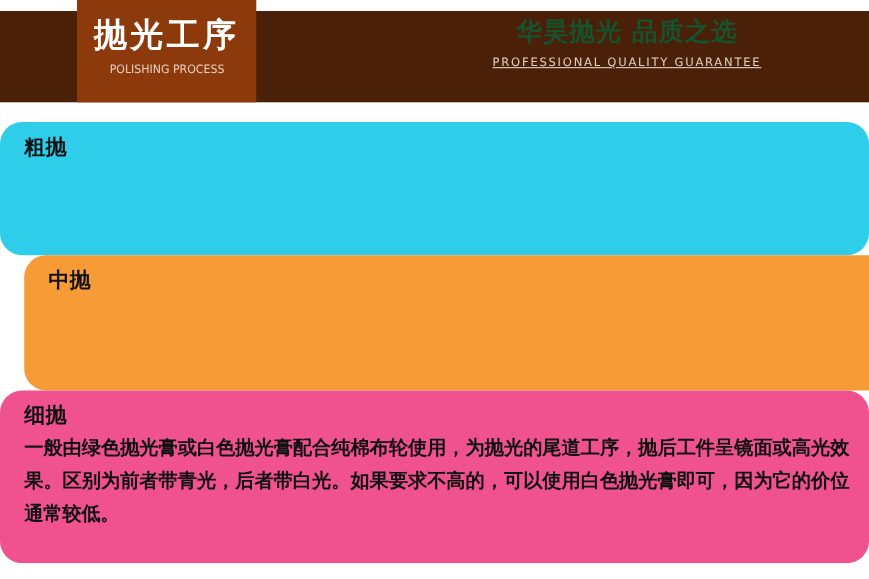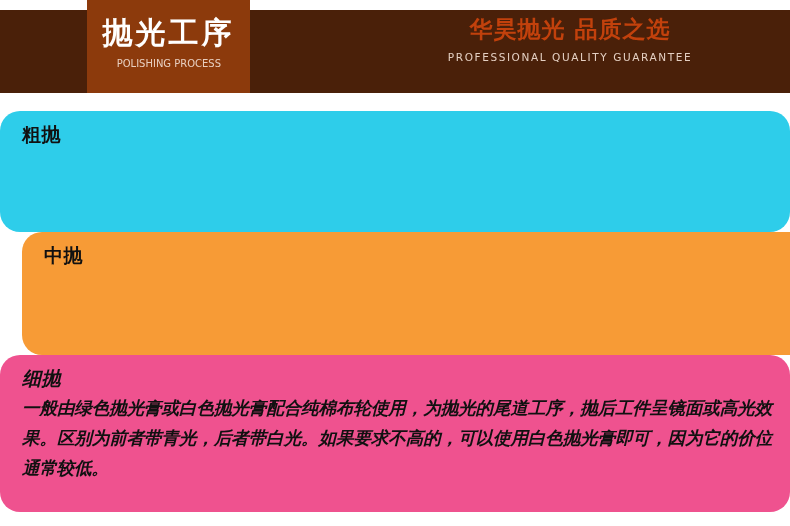--- a/index.html
+++ b/index.html
@@ -25,21 +25,21 @@
   .header-band {
     position: absolute;
     left: 0;
     top: 10px;
     width: 790px;
     height: 83px;
     background: #4a2009;
   }
   .title-block {
     position: absolute;
-    left: 87px;
+    left: 70px;
     top: 0;
     width: 163px;
     height: 93px;
     background: #8c3a0c;
     display: flex;
     flex-direction: column;
     align-items: center;
     justify-content: flex-start;
     box-sizing: border-box;
     padding-top: 16px;
@@ -63,52 +63,53 @@
   }
 
   .slogan-wrap {
     position: absolute;
     right: 40px;
     top: 16px;
     text-align: center;
     width: 360px;
   }
   .slogan-cn {
-    color: #c2410c;
+    color: #14532d;
     font-size: 23px;
     font-weight: bold;
     letter-spacing: 1px;
     line-height: 1.2;
     white-space: nowrap;
   }
   .slogan-en {
     color: #e4cfc2;
     font-size: 10.5px;
     letter-spacing: 1.6px;
     margin-top: 7px;
     white-space: nowrap;
+    text-decoration: underline;
   }
 
   
   .gap {
     width: 790px;
     height: 18px;
     background: #ffffff;
   }
 
   
   .section {
     width: 790px;
     box-sizing: border-box;
     padding: 10px 18px 10px 22px;
     border-radius: 20px;
   }
   .section.cyan   { background: #2ecdea; height: 121px; }
   .section.orange { background: #f79b36; height: 123px; margin-left: 22px; }
-  .section.pink   { background: #ef528f; height: 157px; font-style: italic; }
+  .section.pink   { background: #ef528f; height: 157px; }
 
   .sec-title {
     color: #111111;
     font-size: 19px;
     font-weight: bold;
     line-height: 1.45;
     letter-spacing: 0.5px;
   }
   .sec-body {
     color: #111111;

